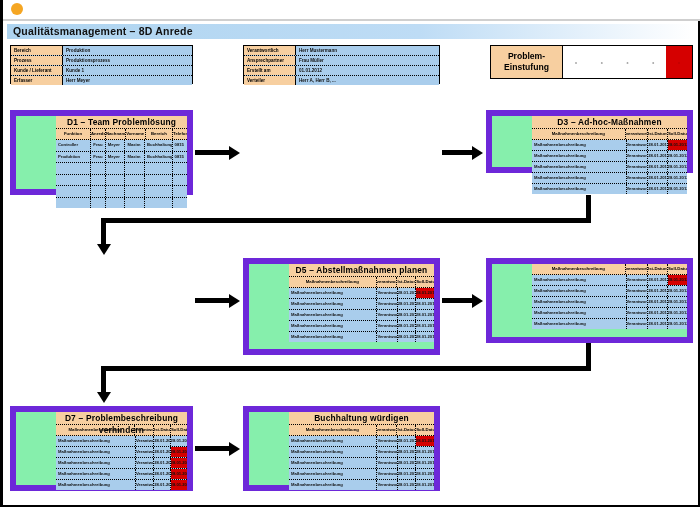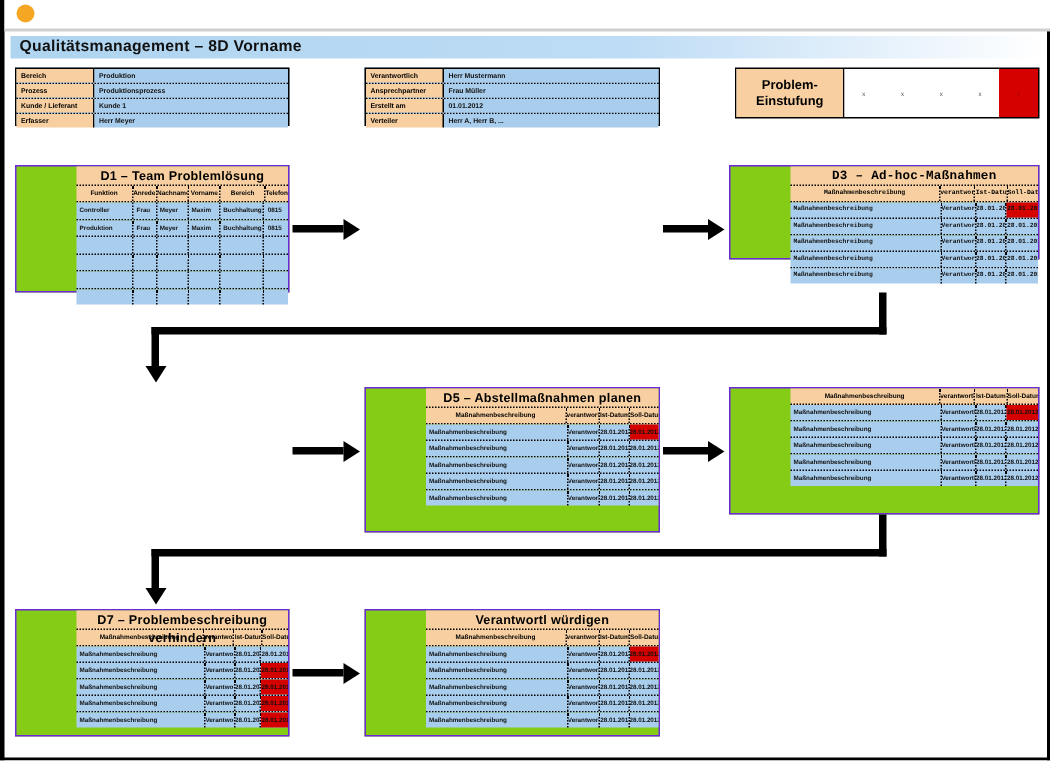--- a/index.html
+++ b/index.html
@@ -43,21 +43,21 @@
     position:absolute;left:4px;top:24px;width:688px;height:15px;
     background:linear-gradient(to right,#aed4f0 0%,#bedcf5 60%,#ffffff 100%);
   }
   .titlebar .tt{
     position:absolute;left:6px;top:1px;
     font-size:10.5px;font-weight:bold;color:#111;
     letter-spacing:.2px;
   }
 
   
-  .box{position:absolute;border:1px solid #6d28d9;box-sizing:border-box;background:#84cc16;padding-left:40px;}
+  .box{position:absolute;border:6px solid #6d28d9;box-sizing:border-box;background:#86efac;padding-left:40px;}
   .bhead{
     background:#f7cfa0;border-bottom:1px dotted #000;
     font-size:7.8px;font-weight:bold;text-align:center;color:#000;
     line-height:11px;height:11px;letter-spacing:.2px;
   }
   .bhead.big{font-size:8.4px;height:12px;line-height:12px;}
   .colhead{
     background:#f7cfa0;border-bottom:1px dotted #000;
     display:flex;height:10px;
   }
@@ -139,21 +139,21 @@
 <body>
 
 <div id="page">
 
   <div class="brandbar">
     <div class="brand-dot"></div>
     <div class="brand-underline"></div>
   </div>
 
   <div class="titlebar">
-    <div class="tt">Qualitätsmanagement – 8D Vorname</div>
+    <div class="tt">Qualitätsmanagement – 8D Anrede</div>
   </div>
 
   <div class="infotab" id="infoleft" style="left:7px;top:45px;width:183px;height:39px;">
       <div class="inforow">
         <div class="k" style="width: 52px;">Bereich</div>
         <div class="v">Produktion</div>
       </div>
       <div class="inforow">
         <div class="k" style="width: 52px;">Prozess</div>
         <div class="v">Produktionsprozess</div>
@@ -257,21 +257,21 @@
           <div style="width: 11%; line-height: 10.5px;"></div>
           <div style="width: 15%; line-height: 10.5px;"></div>
           <div style="width: 15%; line-height: 10.5px;"></div>
           <div style="width: 21%; line-height: 10.5px;"></div>
           <div style="width: 11%; line-height: 10.5px;"></div>
         </div>
       </div>
   </div>
 
 
-  <div class="box" id="d3" style="left:483px;top:110px;width:207px;height:63px;font-family:Liberation Mono, monospace;">
+  <div class="box" id="d3" style="left:483px;top:110px;width:207px;height:63px;">
     <div class="bhead big">D3 – Ad-hoc-Maßnahmen</div>
     <div class="colhead" id="d3-colhead">
         <div style="width: 61%;">Maßnahmenbeschreibung</div>
         <div style="width: 14%;">verantwortl.</div>
         <div style="width: 12.5%;">Ist-Datum</div>
         <div style="width: 12.5%;">Soll-Datum</div>
       </div>
     <div id="d3-rows">
         <div class="row">
           <div style="width: 61%;">Maßnahmenbeschreibung</div>
@@ -426,21 +426,21 @@
         <div class="row">
           <div style="width: 61%;">Maßnahmenbeschreibung</div>
           <div class="c-ctr" style="width: 14%;">Verantwortl.</div>
           <div class="c-ctr" style="width: 12.5%;">28.01.2012</div>
           <div class="c-ctr red" style="width: 12.5%;">28.01.2012</div>
         </div>
       </div>
   </div>
 
   <div class="box" id="d8" style="left:240px;top:406px;width:197px;height:85px;">
-    <div class="bhead big">Verantwortl würdigen</div>
+    <div class="bhead big">Buchhaltung würdigen</div>
     <div class="colhead" id="d8-colhead">
         <div style="width: 61%;">Maßnahmenbeschreibung</div>
         <div style="width: 14%;">verantwortl.</div>
         <div style="width: 12.5%;">Ist-Datum</div>
         <div style="width: 12.5%;">Soll-Datum</div>
       </div>
     <div id="d8-rows">
         <div class="row">
           <div style="width: 61%;">Maßnahmenbeschreibung</div>
           <div class="c-ctr" style="width: 14%;">Verantwortl.</div>

